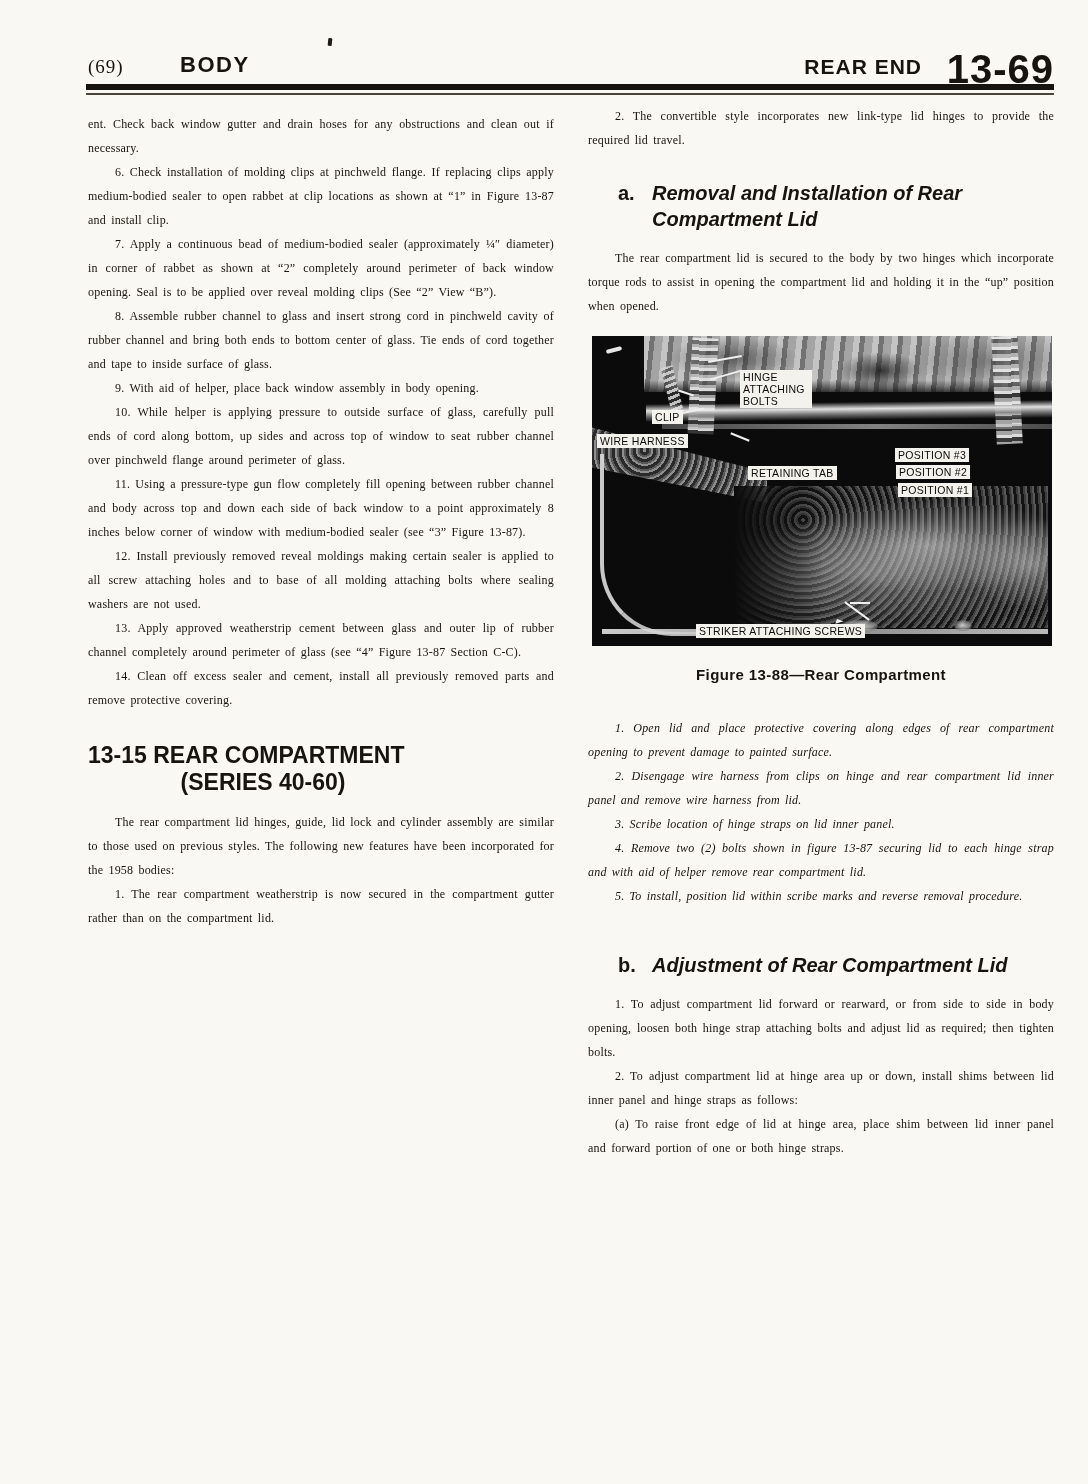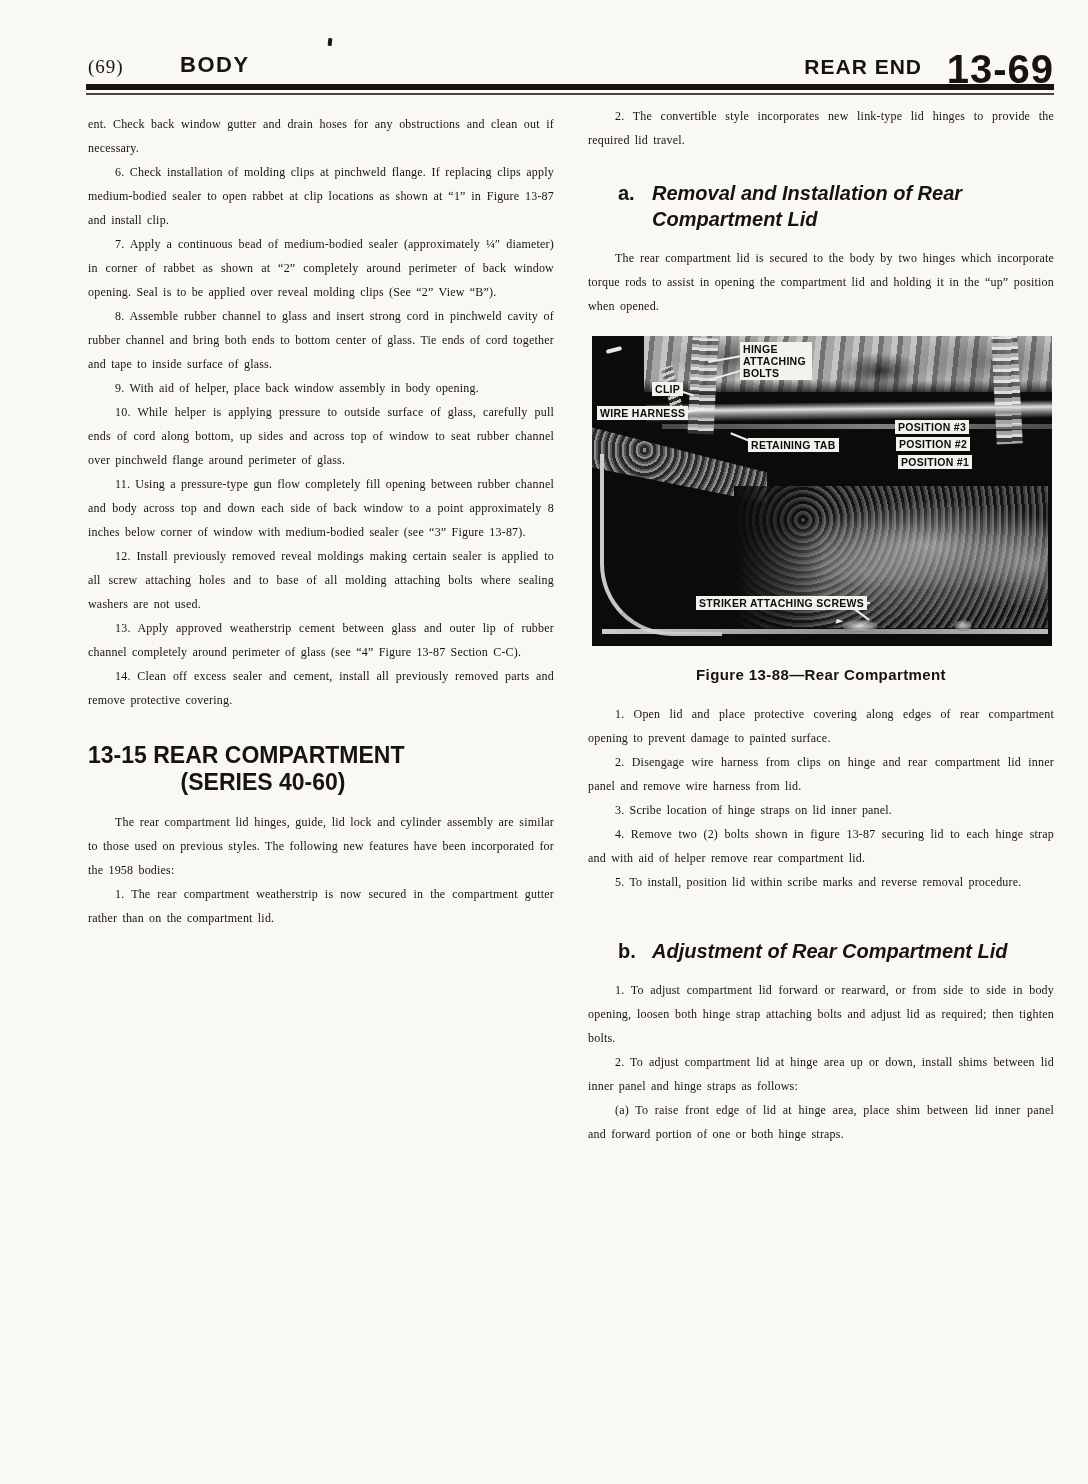--- a/index.html
+++ b/index.html
@@ -28,21 +28,21 @@
   
   #sec-head{margin-top:30px;font-family:"Liberation Sans",sans-serif;font-weight:bold;font-size:23px;line-height:27px;width:350px;}
   #sec-head .l2{text-align:center;}
   
   .subhead{display:flex;font-family:"Liberation Sans",sans-serif;font-weight:bold;font-size:20px;line-height:26px;}
   .subhead .hl{width:34px;flex:0 0 34px;padding-left:30px;box-sizing:content-box;}
   .subhead .ht{flex:1;font-style:italic;}
   #head-a{margin-top:28px;}
   #head-b{margin-top:44px;}
   #para-a{margin-top:14px;}
-  #steps-a{margin-top:19px;}
+  #steps-a{margin-top:33px;font-style:italic;}
   #steps-b{margin-top:14px;}
   #left-intro{margin-top:14px;}
   
   #figure{position:relative;margin:18px 0 0 4px;width:460px;height:310px;background:#0b0b0b;overflow:hidden;}
   #figure div{position:absolute;}
   .ph-top{left:52px;top:0;width:408px;height:56px;
     background:
       radial-gradient(ellipse 60px 26px at 58% 62%, rgba(15,15,15,.75), rgba(0,0,0,0) 70%),
       radial-gradient(ellipse 90px 30px at 22% 40%, rgba(35,35,35,.55), rgba(0,0,0,0) 72%),
       radial-gradient(ellipse 120px 40px at 85% 45%, rgba(50,50,50,.45), rgba(0,0,0,0) 75%),
@@ -70,22 +70,22 @@
       radial-gradient(ellipse 200px 62px at 62% 42%, rgba(215,215,215,.55), rgba(0,0,0,0) 75%),
       radial-gradient(ellipse 250px 70px at 42% 62%, rgba(185,185,185,.5), rgba(0,0,0,0) 78%),
       radial-gradient(ellipse 90px 60px at 95% 55%, rgba(200,200,200,.5), rgba(0,0,0,0) 75%),
       repeating-radial-gradient(circle at 22% 24%, rgba(150,150,150,.55) 0 2px, rgba(25,25,25,.55) 2px 5px, rgba(120,120,120,.45) 5px 7px);}
   .ph-floorfade{left:142px;top:150px;width:90px;height:142px;background:linear-gradient(90deg, #0b0b0b, rgba(11,11,11,0));}
   .ph-sill{left:10px;top:293px;width:446px;height:5px;
     background:linear-gradient(90deg, rgba(225,225,225,.9), rgba(165,165,165,.85) 55%, rgba(205,205,205,.9));}
   .ph-blob1{left:250px;top:284px;width:36px;height:12px;border-radius:50%;background:radial-gradient(rgba(230,230,230,.95), rgba(120,120,120,.6) 70%, rgba(0,0,0,0));}
   .ph-blob2{left:362px;top:284px;width:18px;height:11px;border-radius:50%;background:radial-gradient(rgba(220,220,220,.9), rgba(110,110,110,.55) 70%, rgba(0,0,0,0));}
   .plabel{position:absolute;background:#f4f2ec;color:#0d0b08;
-    font-family:"Liberation Sans",sans-serif;font-weight:bold;
-    font-size:10.5px;line-height:12px;padding:1px 3px;letter-spacing:.3px;white-space:nowrap;}
+    font-family:"Liberation Sans",sans-serif;font-weight:normal;
+    font-size:10.5px;line-height:12px;padding:1px 3px;letter-spacing:.3px;white-space:nowrap;margin-top:28px;}
   .plabel.wrap{white-space:normal;width:66px;}
   .lead{position:absolute;background:#efefef;height:2px;}
   .arrowhead{position:absolute;width:0;height:0;border-style:solid;
     border-width:5px 7px 0 0;border-color:#efefef transparent transparent transparent;transform:rotate(18deg);}
   
   #caption{margin-top:20px;text-align:center;font-family:"Liberation Sans",sans-serif;font-weight:bold;font-size:15px;letter-spacing:.4px;}
 </style>
 </head>
 <body>
 

